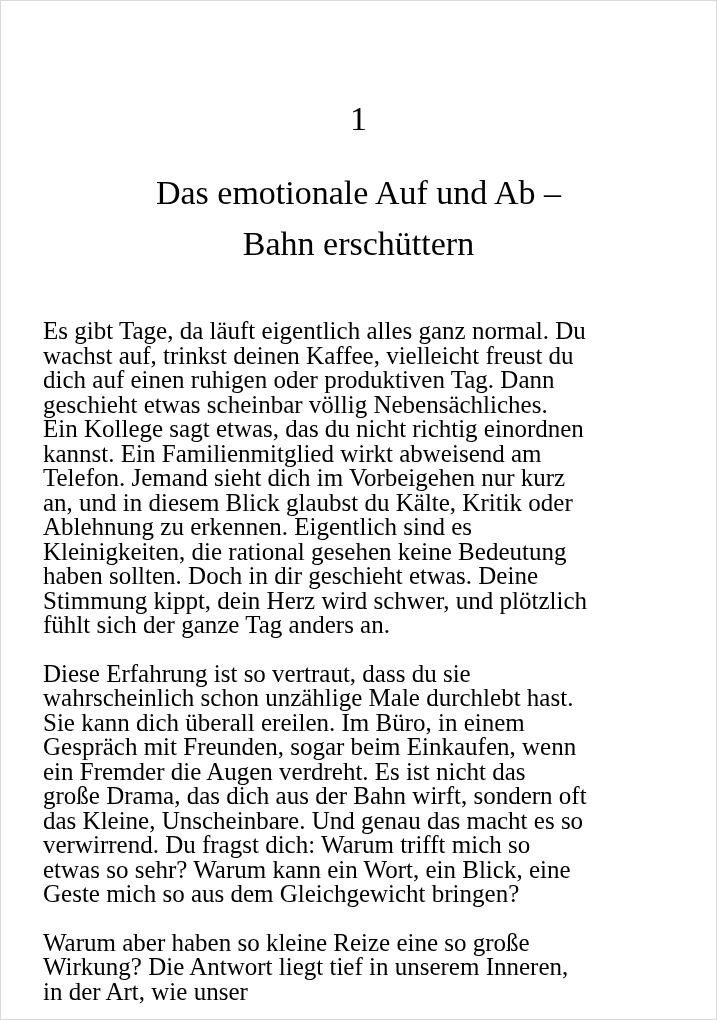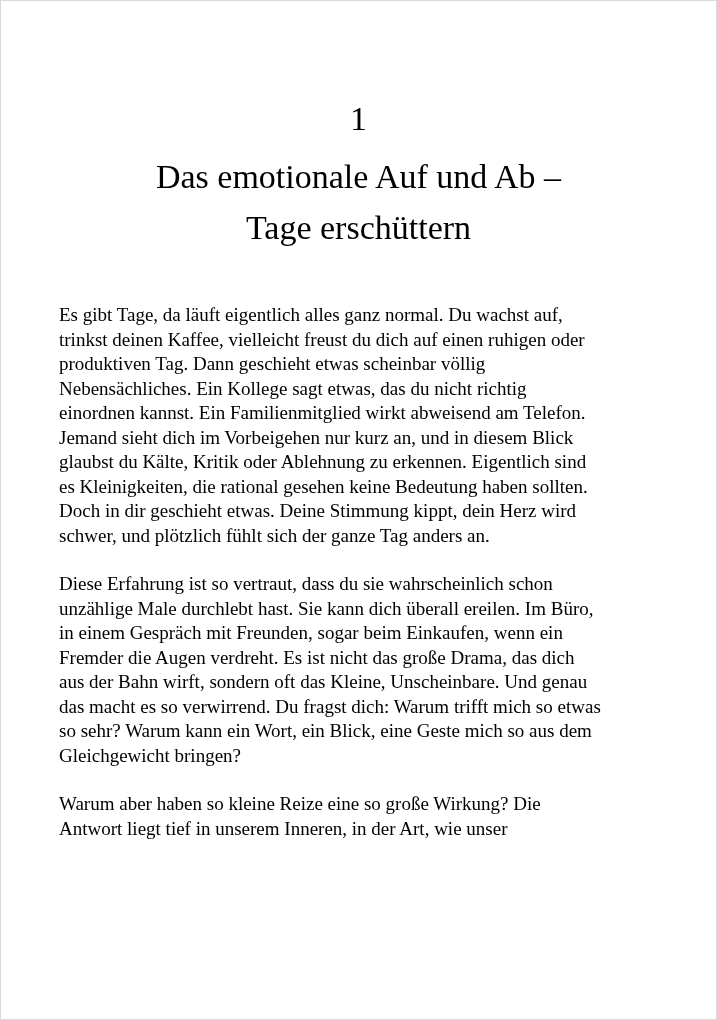--- a/index.html
+++ b/index.html
@@ -19,51 +19,51 @@
       overflow: hidden;
     }
     .chapter-number {
       margin-top: 98px;
       text-align: center;
       font-size: 34px;
       line-height: 40px;
       font-weight: normal;
     }
     .chapter-title {
-      margin: 12px auto 0 auto;
+      margin: 28px auto 0 auto;
       text-align: center;
       font-size: 34px;
       line-height: 51px;
       font-weight: normal;
       width: 560px;
     }
     .title-line {
       display: block;
     }
     .body-text {
-      margin: 50px 0 0 58px;
+      margin: 50px 0 0 42px;
       width: 545px;
-      font-size: 19px;
+      font-size: 25px;
       line-height: 24.5px;
       text-align: left;
     }
     .body-text p {
       margin: 0 0 24px 0;
     }
   </style>
 </head>
 <body>
 
 <div class="page">
 
   <div class="chapter-number">1</div>
 
   <h1 class="chapter-title">
     <span class="title-line">Das emotionale Auf und Ab –</span>
-    <span class="title-line">Tage erschüttern</span>
+    <span class="title-line">Bahn erschüttern</span>
   </h1>
 
   <div class="body-text">
     <p>Es gibt Tage, da läuft eigentlich alles ganz normal. Du wachst auf, trinkst deinen Kaffee, vielleicht freust du dich auf einen ruhigen oder produktiven Tag. Dann geschieht etwas scheinbar völlig Nebensächliches. Ein Kollege sagt etwas, das du nicht richtig einordnen kannst. Ein Familienmitglied wirkt abweisend am Telefon. Jemand sieht dich im Vorbeigehen nur kurz an, und in diesem Blick glaubst du Kälte, Kritik oder Ablehnung zu erkennen. Eigentlich sind es Kleinigkeiten, die rational gesehen keine Bedeutung haben sollten. Doch in dir geschieht etwas. Deine Stimmung kippt, dein Herz wird schwer, und plötzlich fühlt sich der ganze Tag anders an.</p>
     <p>Diese Erfahrung ist so vertraut, dass du sie wahrscheinlich schon unzählige Male durchlebt hast. Sie kann dich überall ereilen. Im Büro, in einem Gespräch mit Freunden, sogar beim Einkaufen, wenn ein Fremder die Augen verdreht. Es ist nicht das große Drama, das dich aus der Bahn wirft, sondern oft das Kleine, Unscheinbare. Und genau das macht es so verwirrend. Du fragst dich: Warum trifft mich so etwas so sehr? Warum kann ein Wort, ein Blick, eine Geste mich so aus dem Gleichgewicht bringen?</p>
     <p>Warum aber haben so kleine Reize eine so große Wirkung? Die Antwort liegt tief in unserem Inneren, in der Art, wie unser</p>
   </div>
 
 </div>
 

